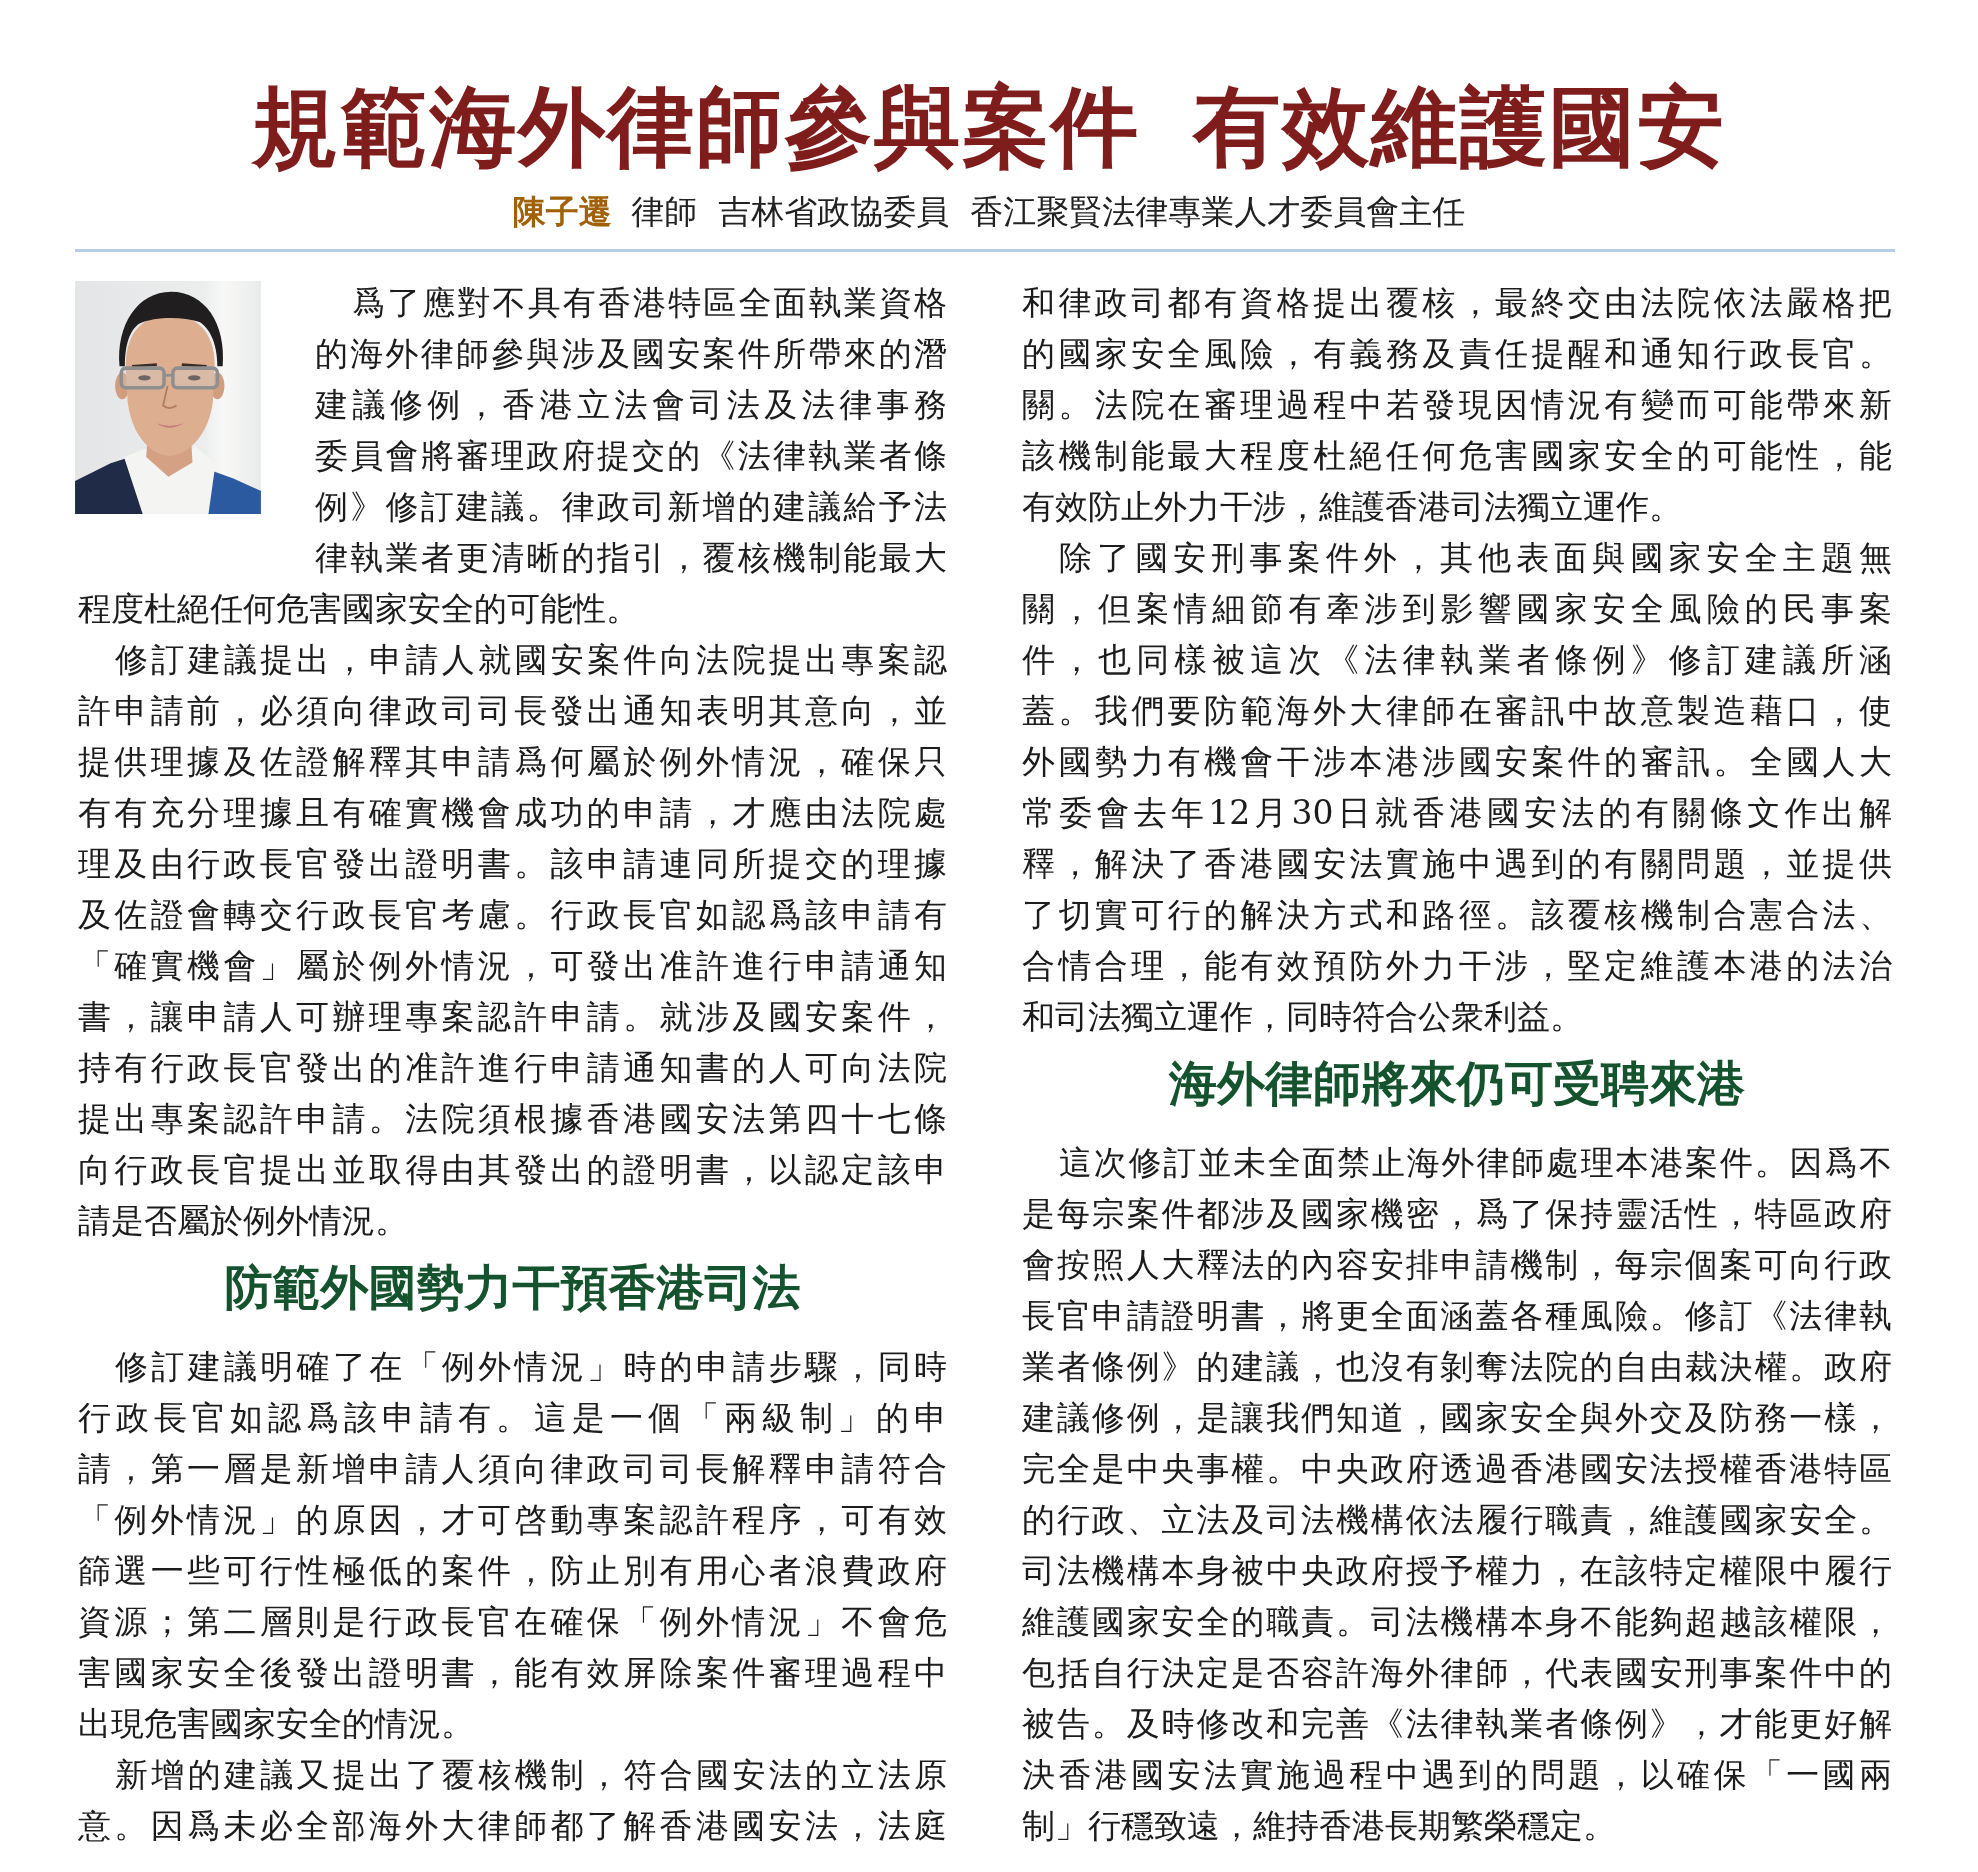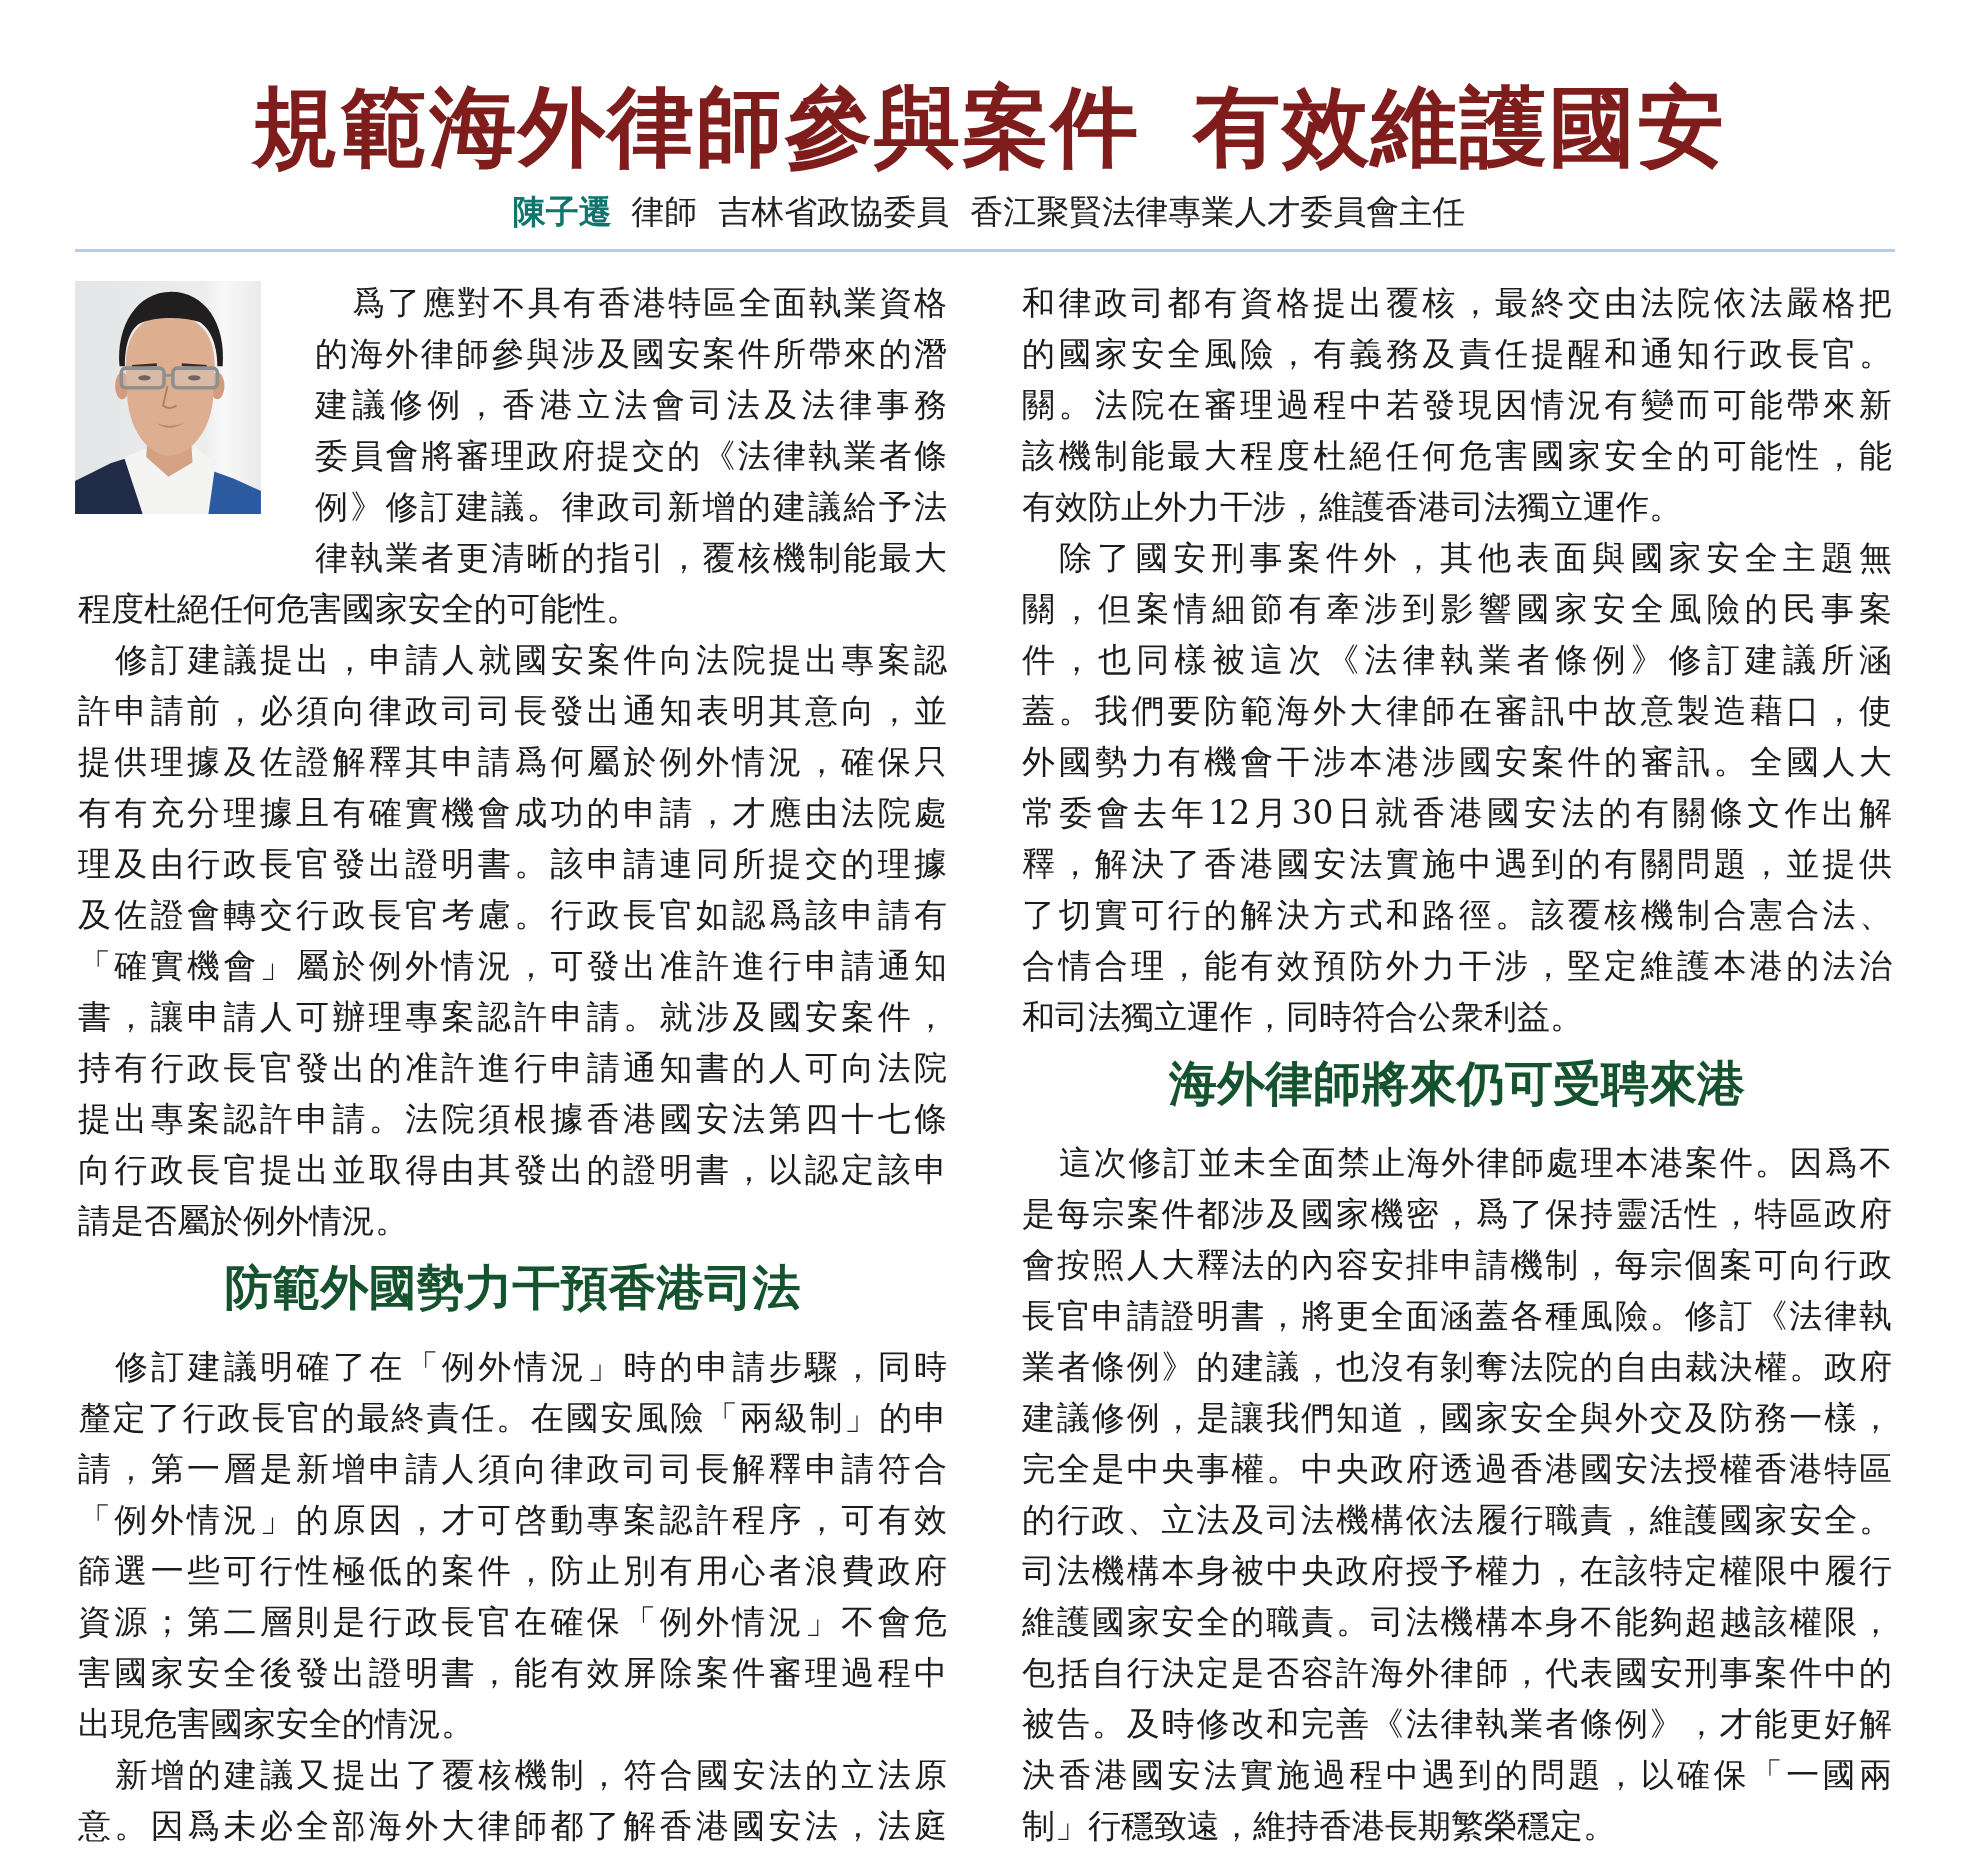--- a/index.html
+++ b/index.html
@@ -14,21 +14,21 @@
     font-family: "DejaVu Sans", sans-serif; font-weight: bold;
     font-size: 87px; line-height: 100px; letter-spacing: 1.8px; word-spacing: 21.4px;
     color: #7f1d1d;
   }
   .byline {
     position: absolute; left: 0; top: 189px; width: 1978px;
     text-align: center; white-space: pre;
     font-family: "DejaVu Sans", sans-serif; font-size: 33px; line-height: 45px;
     color: #222222;
   }
-  .byline .name { color: #0f766e; font-weight: bold; margin-right: 19.6px; }
+  .byline .name { color: #a16207; font-weight: bold; margin-right: 19.6px; }
   .divider {
     position: absolute; left: 75px; top: 249px; width: 1820px; height: 2.7px;
     background: #b7cde9;
   }
   .photo { position: absolute; left: 75px; top: 281px; width: 186px; height: 233px; }
   .photo svg { display: block; width: 186px; height: 233px; }
   .col { position: absolute; top: 277px; }
   .col.left { left: 78px; width: 869px; }
   .col.right { left: 1022px; width: 870px; }
   .line {
@@ -102,21 +102,21 @@
     <div class="line">「確實機會」屬於例外情況，可發出准許進行申請通知</div>
     <div class="line">書，讓申請人可辦理專案認許申請。就涉及國安案件，</div>
     <div class="line">持有行政長官發出的准許進行申請通知書的人可向法院</div>
     <div class="line">提出專案認許申請。法院須根據香港國安法第四十七條</div>
     <div class="line">向行政長官提出並取得由其發出的證明書，以認定該申</div>
     <div class="line last">請是否屬於例外情況。</div>
   </div>
   <div class="subhead">防範外國勢力干預香港司法</div>
   <div>
     <div class="line first">修訂建議明確了在「例外情況」時的申請步驟，同時</div>
-    <div class="line">釐定了行政長官的最終責任。在國安風險「兩級制」的申</div>
+    <div class="line">行政長官如認爲該申請有。這是一個「兩級制」的申</div>
     <div class="line">請，第一層是新增申請人須向律政司司長解釋申請符合</div>
     <div class="line">「例外情況」的原因，才可啓動專案認許程序，可有效</div>
     <div class="line">篩選一些可行性極低的案件，防止別有用心者浪費政府</div>
     <div class="line">資源；第二層則是行政長官在確保「例外情況」不會危</div>
     <div class="line">害國家安全後發出證明書，能有效屏除案件審理過程中</div>
     <div class="line last">出現危害國家安全的情況。</div>
   </div>
   <div>
     <div class="line first">新增的建議又提出了覆核機制，符合國安法的立法原</div>
     <div class="line">意。因爲未必全部海外大律師都了解香港國安法，法庭</div>

